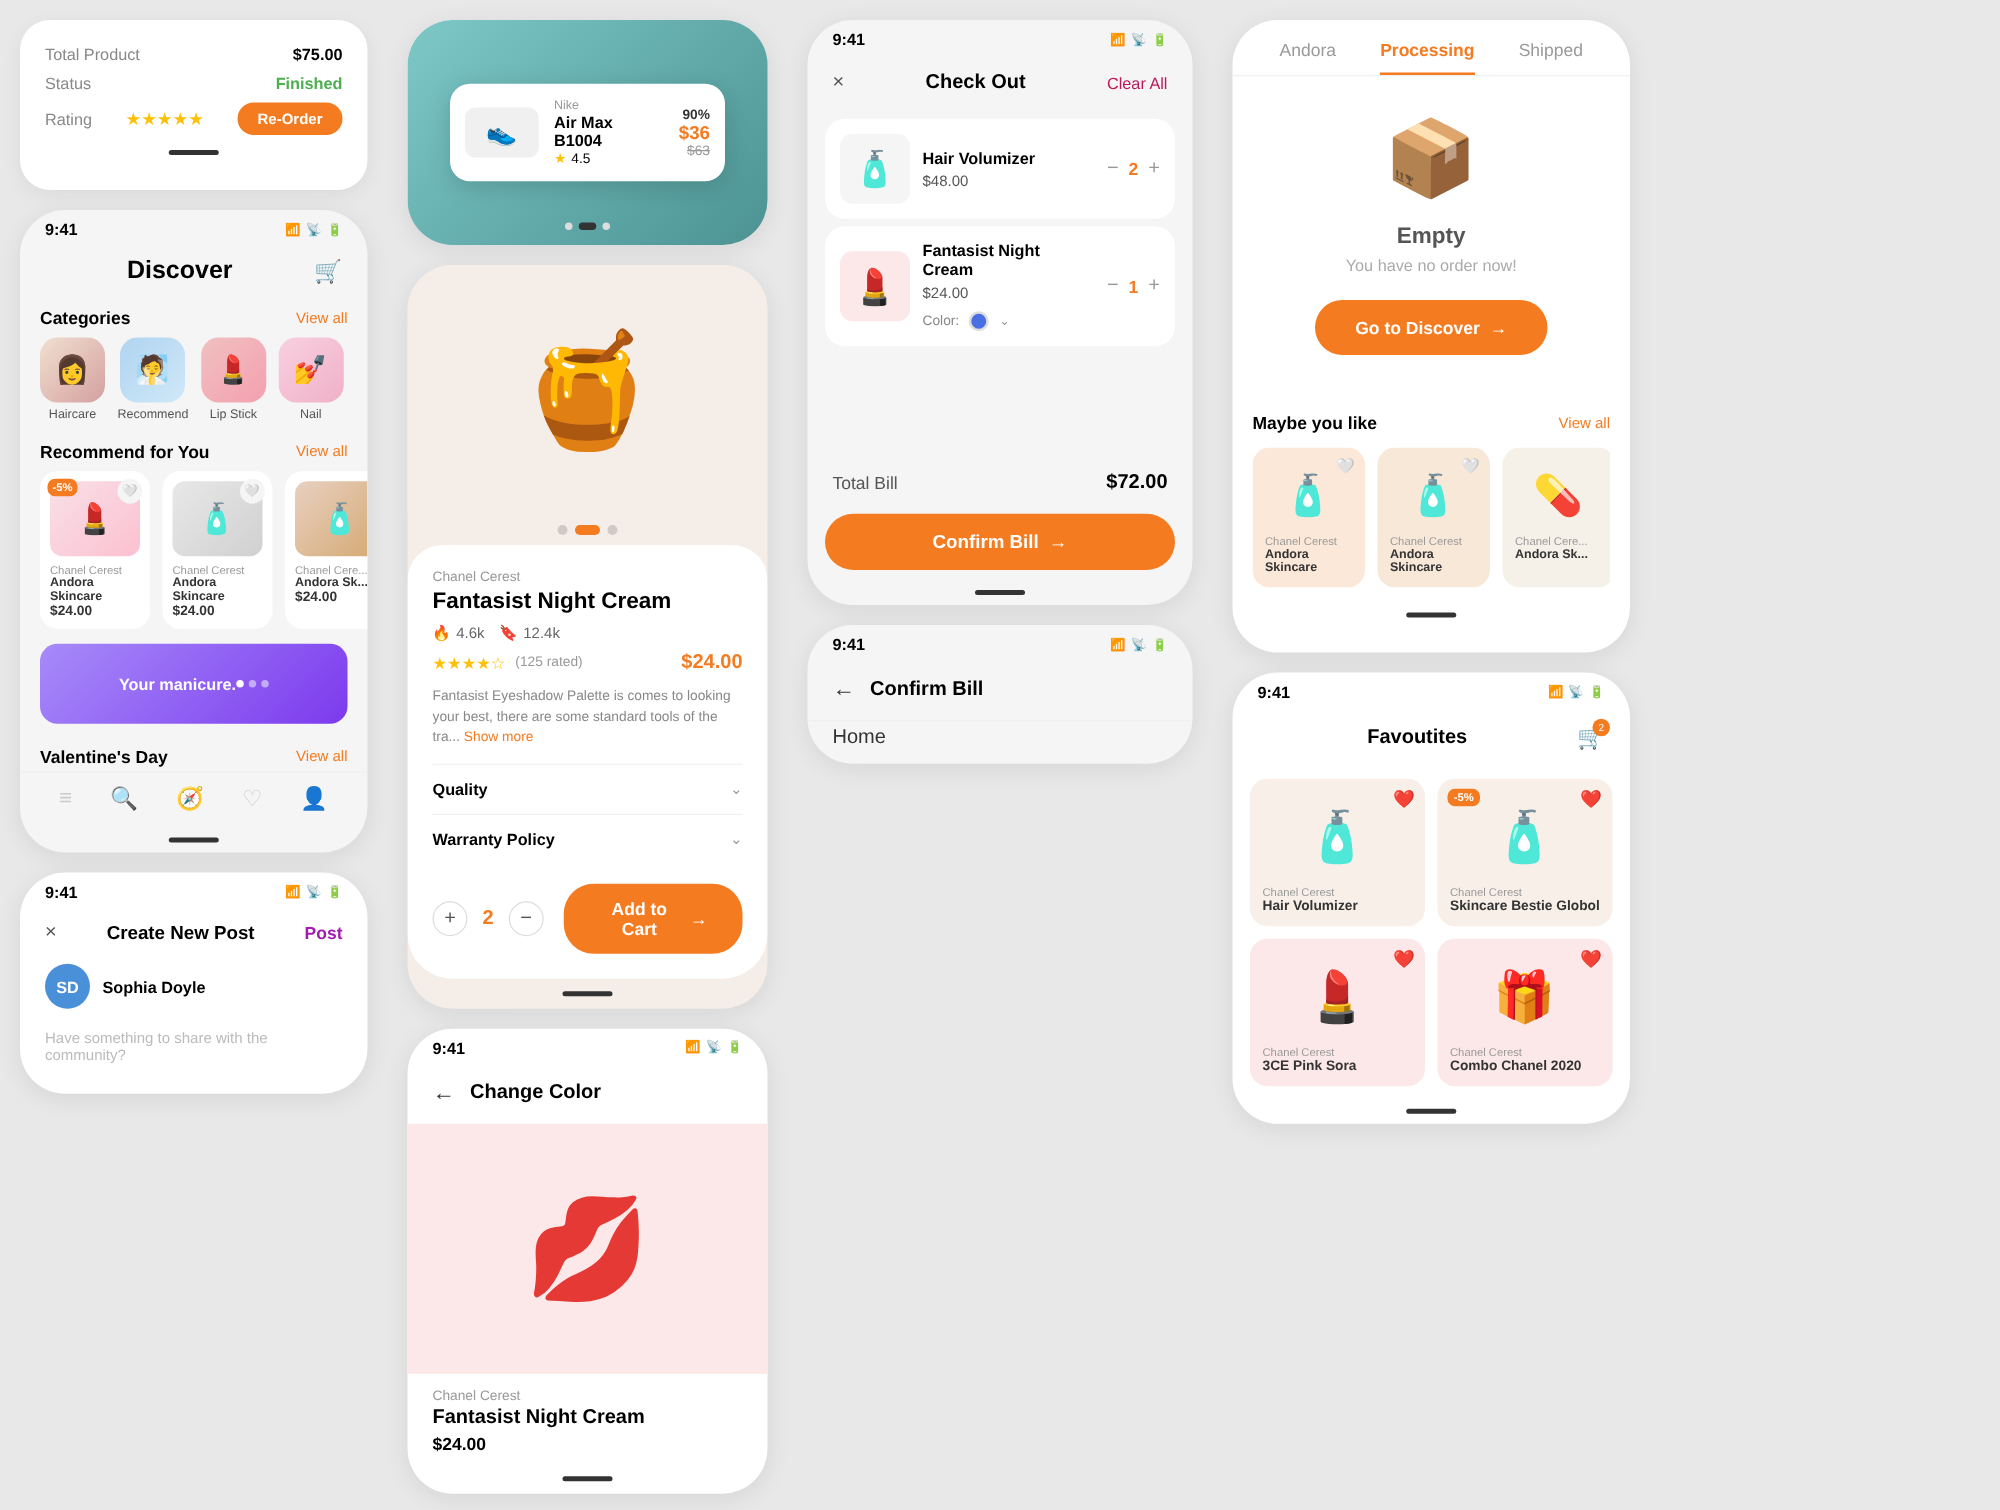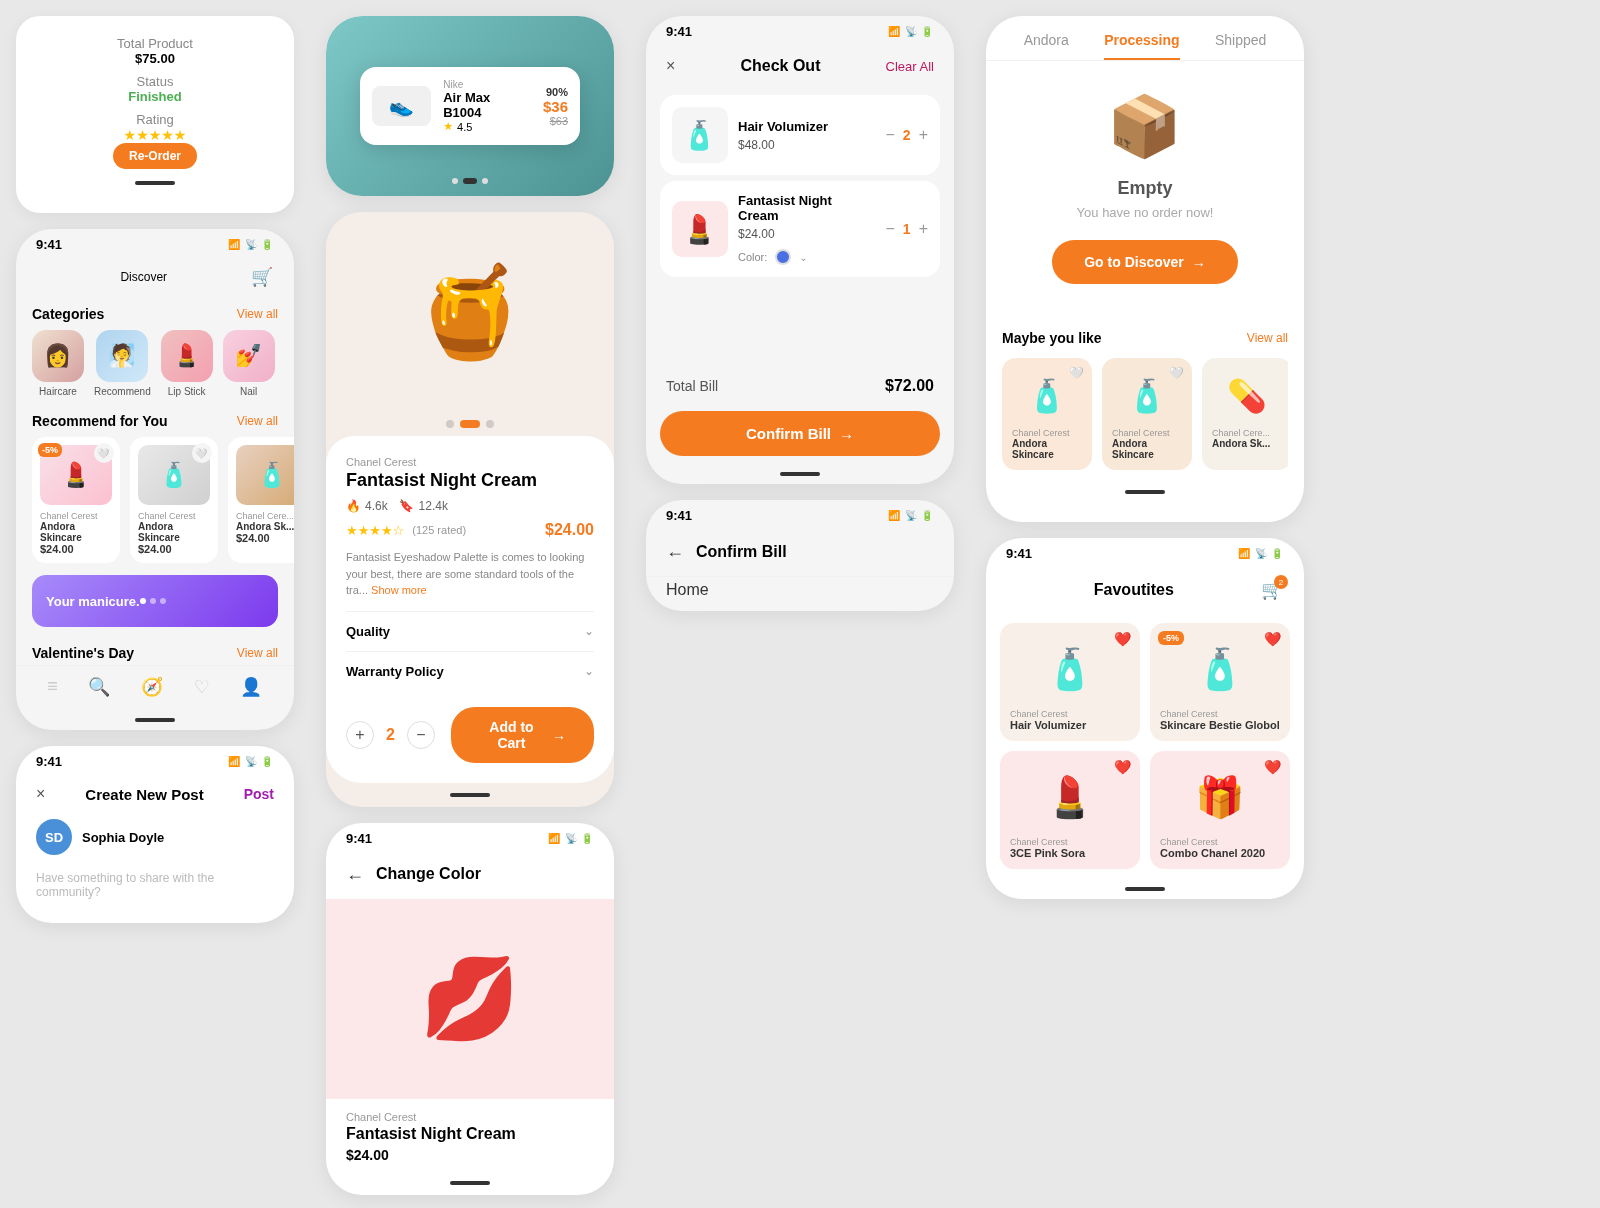--- a/index.html
+++ b/index.html
@@ -35,21 +35,21 @@
     
     .col1 { width: 310px; }
 
     
     .order-summary-card {
       background: #fff;
       border-radius: 24px;
       padding: 16px 20px 20px;
       box-shadow: 0 4px 16px rgba(0,0,0,0.06);
     }
-    .order-row { display: flex; justify-content: space-between; align-items: center; padding: 4px 0; font-size: 13px; flex-direction: column; }
+    .order-row { display: flex; justify-content: space-between; align-items: center; padding: 4px 0; font-size: 13px; }
     .order-row .label { color: #888; }
     .order-row .value { font-weight: 600; }
     .status-finished { color: #4CAF50; font-weight: 600; font-size: 13px; }
     .stars { color: #FFC107; font-size: 14px; }
     .reorder-btn {
       background: #F47B20;
       color: #fff;
       border: none;
       border-radius: 20px;
       padding: 6px 16px;
@@ -64,21 +64,21 @@
       border-radius: 36px;
       overflow: hidden;
       box-shadow: 0 4px 20px rgba(0,0,0,0.08);
     }
     .discover-header {
       display: flex;
       justify-content: space-between;
       align-items: center;
       padding: 10px 20px;
     }
-    .discover-title { font-size: 12px; font-weight: 400; }
+    .discover-title { font-size: 20px; font-weight: 700; }
     .cart-icon-btn { font-size: 18px; color: #333; }
 
     .section-header { display: flex; justify-content: space-between; align-items: center; padding: 8px 16px 4px; }
     .section-title { font-size: 14px; font-weight: 700; }
     .view-all { color: #F47B20; font-size: 12px; cursor: pointer; }
 
     .categories-row {
       display: flex;
       gap: 10px;
       padding: 4px 16px 8px;
@@ -123,24 +123,24 @@
     }
     .product-brand { font-size: 9px; color: #999; }
     .product-name-small { font-size: 10px; font-weight: 600; color: #333; }
     .product-price-small { font-size: 11px; font-weight: 700; color: #333; }
 
     .promo-banner {
       margin: 4px 16px 8px;
       background: linear-gradient(135deg, #a78bfa, #7c3aed);
       border-radius: 14px;
       padding: 14px;
-      height: 52px;
-      display: flex;
-      align-items: center;
-      justify-content: flex-start;
+      height: 64px;
+      display: flex;
+      align-items: center;
+      justify-content: center;
       color: #fff;
     }
     .promo-text { font-size: 13px; font-weight: 700; }
     .promo-dots { display: flex; gap: 4px; }
     .promo-dot { width: 6px; height: 6px; border-radius: 50%; background: rgba(255,255,255,0.5); }
     .promo-dot.active { background: #fff; }
 
     .bottom-nav {
       display: flex;
       justify-content: space-around;

